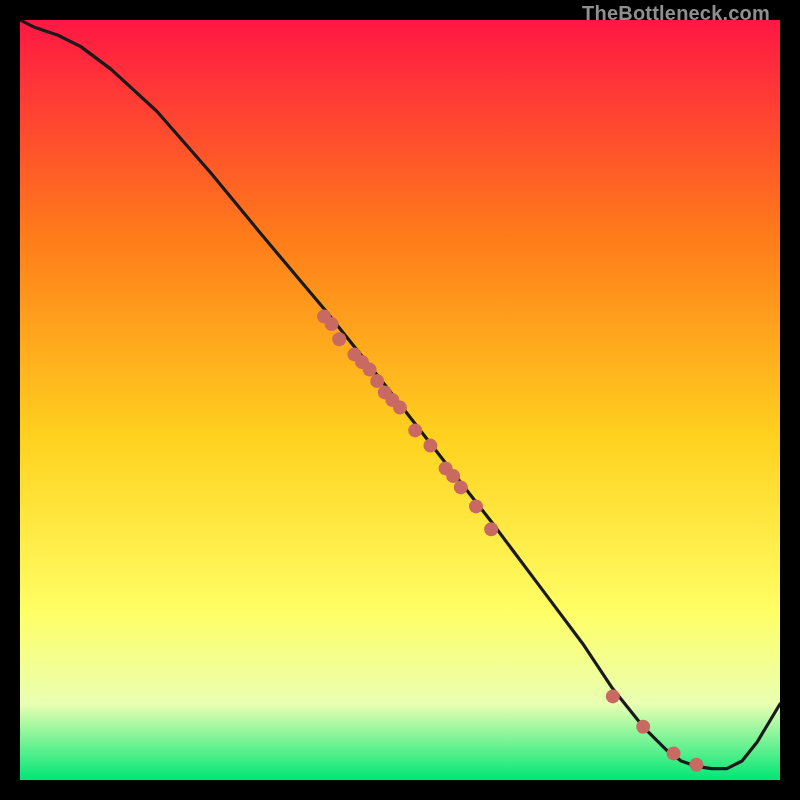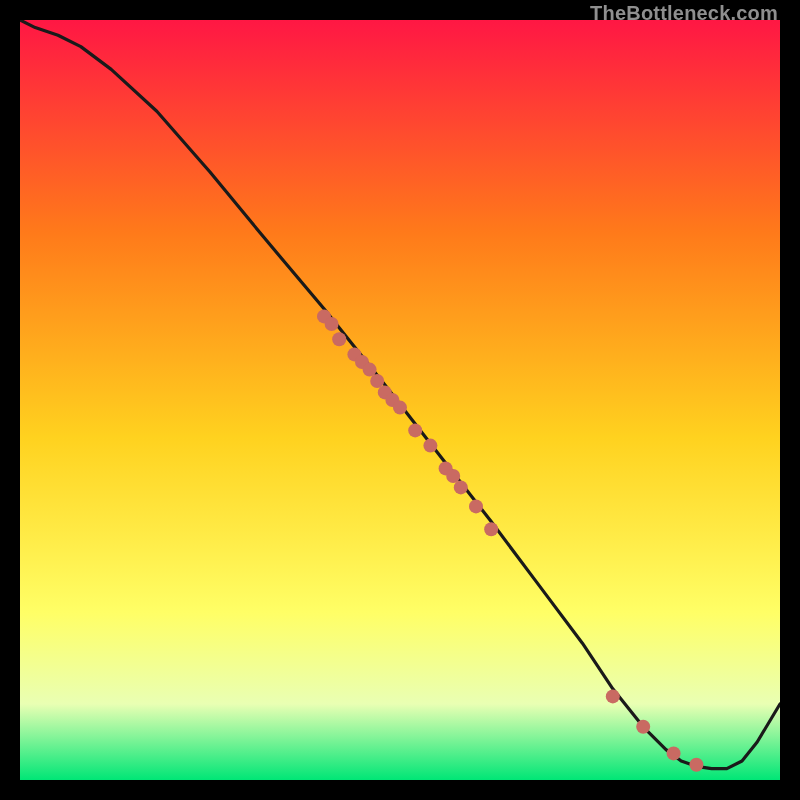--- a/index.html
+++ b/index.html
@@ -21,21 +21,21 @@
   .plot {
     position: absolute;
     left: 0;
     top: 0;
     width: 760px;
     height: 760px;
   }
   .watermark {
     position: absolute;
     top: 2px;
-    right: 22px;
+    right: 30px;
     font-family: Arial, Helvetica, sans-serif;
     font-size: 20px;
     font-weight: 600;
     color: #8f8f8f;
     letter-spacing: 0.2px;
   }
   svg { display: block; }
 </style>
 </head>
 <body>

